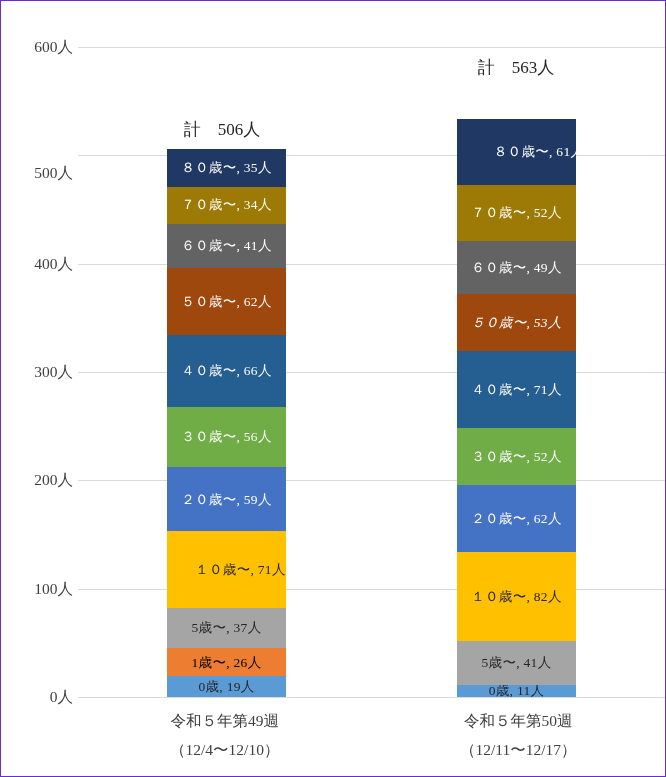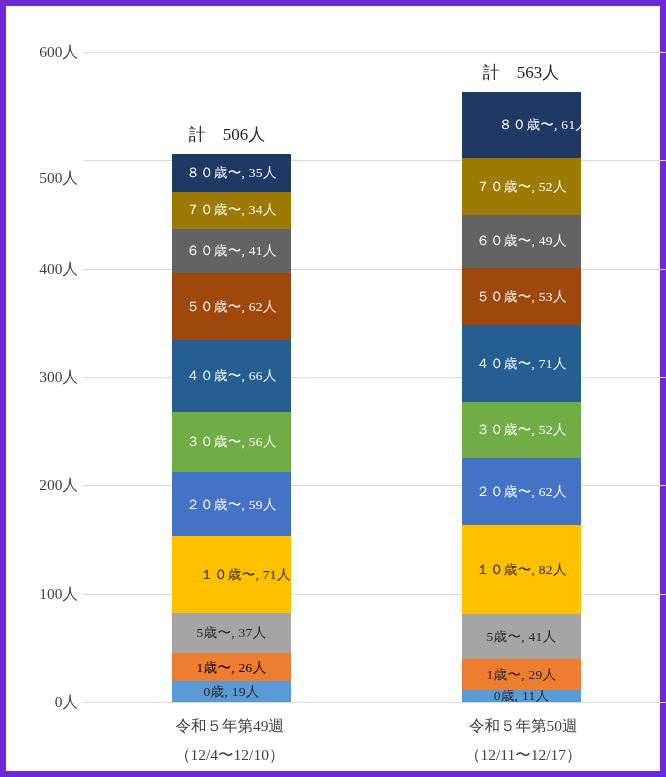--- a/index.html
+++ b/index.html
@@ -6,21 +6,21 @@
   html, body {
     width: 666px; height: 777px;
     background: #ffffff;
     font-family: "Liberation Serif", "DejaVu Serif", serif;
     overflow: hidden;
   }
 
   #chart-frame {
     position: relative;
     width: 666px; height: 777px;
-    border: 6px solid #6d28d9;
+    border: 1px solid #6d28d9;
     background: #ffffff;
   }
 
   
   
   .plot-area {
     position: absolute;
     left: 77px; top: 10px;
     width: 587px; height: 686px;
   }
@@ -163,40 +163,37 @@
           <span class="seg-text" style="color: rgb(255, 255, 255);">７０歳〜, 34人</span>
         </div>
         <div class="segment" style="height: 37.9167px; background: rgb(32, 56, 100);">
           <span class="seg-text" style="color: rgb(255, 255, 255);">８０歳〜, 35人</span>
         </div>
       </div>
     <div class="bar" id="bar-week50">
         <div class="segment" style="height: 11.9167px; background: rgb(91, 155, 213);">
           <span class="seg-text" style="color: rgb(38, 38, 38);">0歳, 11人</span>
         </div>
-        <div class="segment" style="height: 31.4167px; background: rgb(237, 125, 49);">
-          <span class="seg-text" style="color: rgb(38, 38, 38);">1歳〜, 29人</span>
-        </div>
         <div class="segment" style="height: 44.4167px; background: rgb(165, 165, 165);">
           <span class="seg-text" style="color: rgb(38, 38, 38);">5歳〜, 41人</span>
         </div>
         <div class="segment" style="height: 88.8333px; background: rgb(255, 192, 0);">
           <span class="seg-text" style="color: rgb(38, 38, 38);">１０歳〜, 82人</span>
         </div>
         <div class="segment" style="height: 67.1667px; background: rgb(68, 114, 196);">
           <span class="seg-text" style="color: rgb(255, 255, 255);">２０歳〜, 62人</span>
         </div>
         <div class="segment" style="height: 56.3333px; background: rgb(112, 173, 71);">
           <span class="seg-text" style="color: rgb(255, 255, 255);">３０歳〜, 52人</span>
         </div>
         <div class="segment" style="height: 76.9167px; background: rgb(37, 94, 145);">
           <span class="seg-text" style="color: rgb(255, 255, 255);">４０歳〜, 71人</span>
         </div>
         <div class="segment" style="height: 57.4167px; background: rgb(158, 72, 14);">
-          <span class="seg-text" style="color: rgb(255, 255, 255);">５０歳〜, 53人</span>
+          <span class="seg-text" style="color: rgb(255, 255, 255); font-style: italic;">５０歳〜, 53人</span>
         </div>
         <div class="segment" style="height: 53.0833px; background: rgb(99, 99, 99);">
           <span class="seg-text" style="color: rgb(255, 255, 255);">６０歳〜, 49人</span>
         </div>
         <div class="segment" style="height: 56.3333px; background: rgb(156, 122, 5);">
           <span class="seg-text" style="color: rgb(255, 255, 255);">７０歳〜, 52人</span>
         </div>
         <div class="segment" style="height: 66.0833px; background: rgb(32, 56, 100); padding-left: 45px;">
           <span class="seg-text" style="color: rgb(255, 255, 255);">８０歳〜, 61人</span>
         </div>

